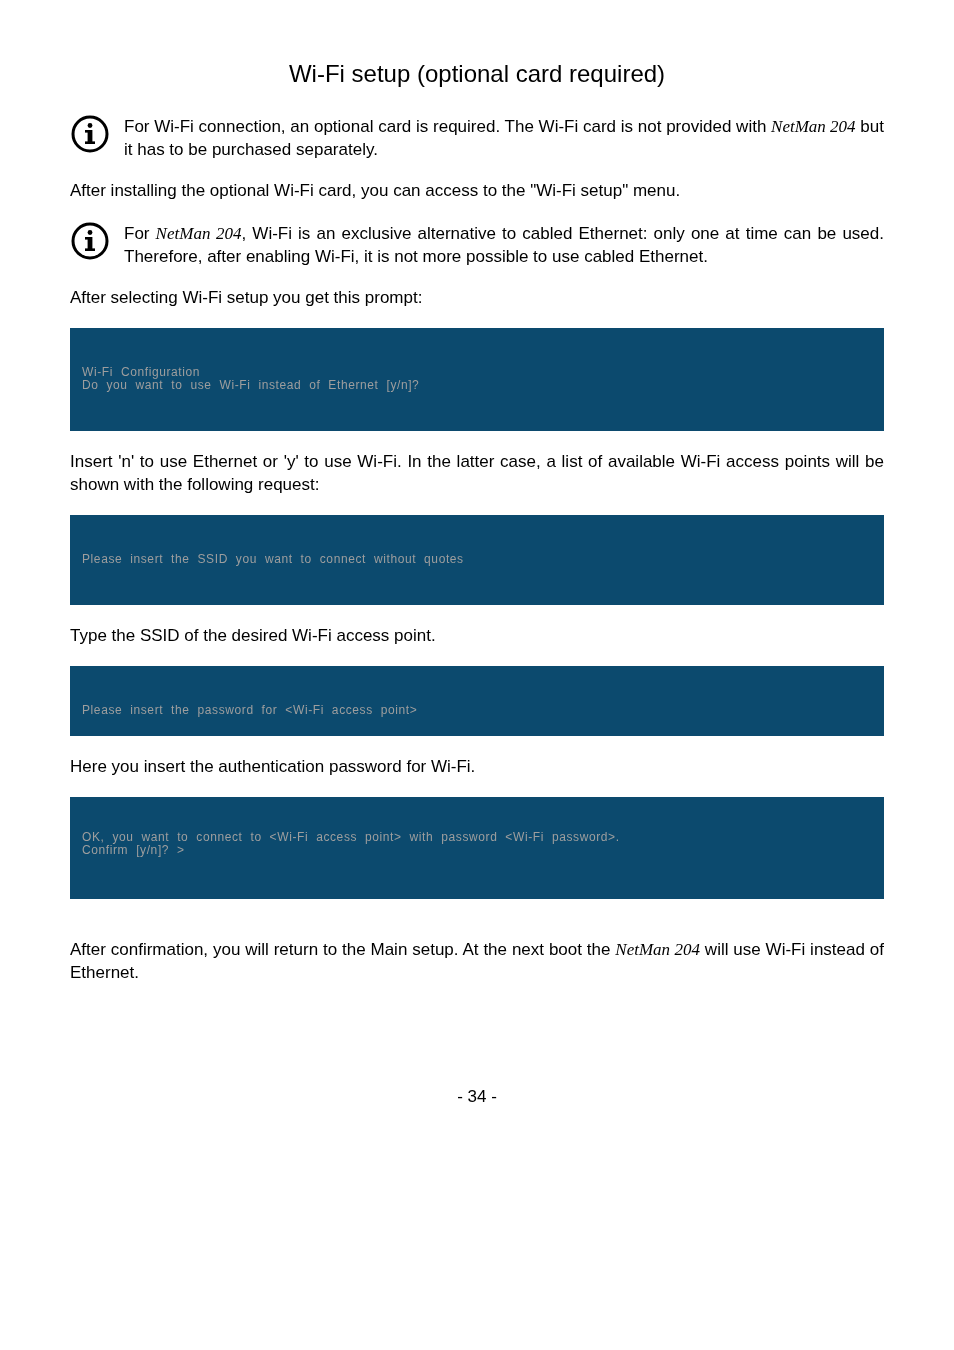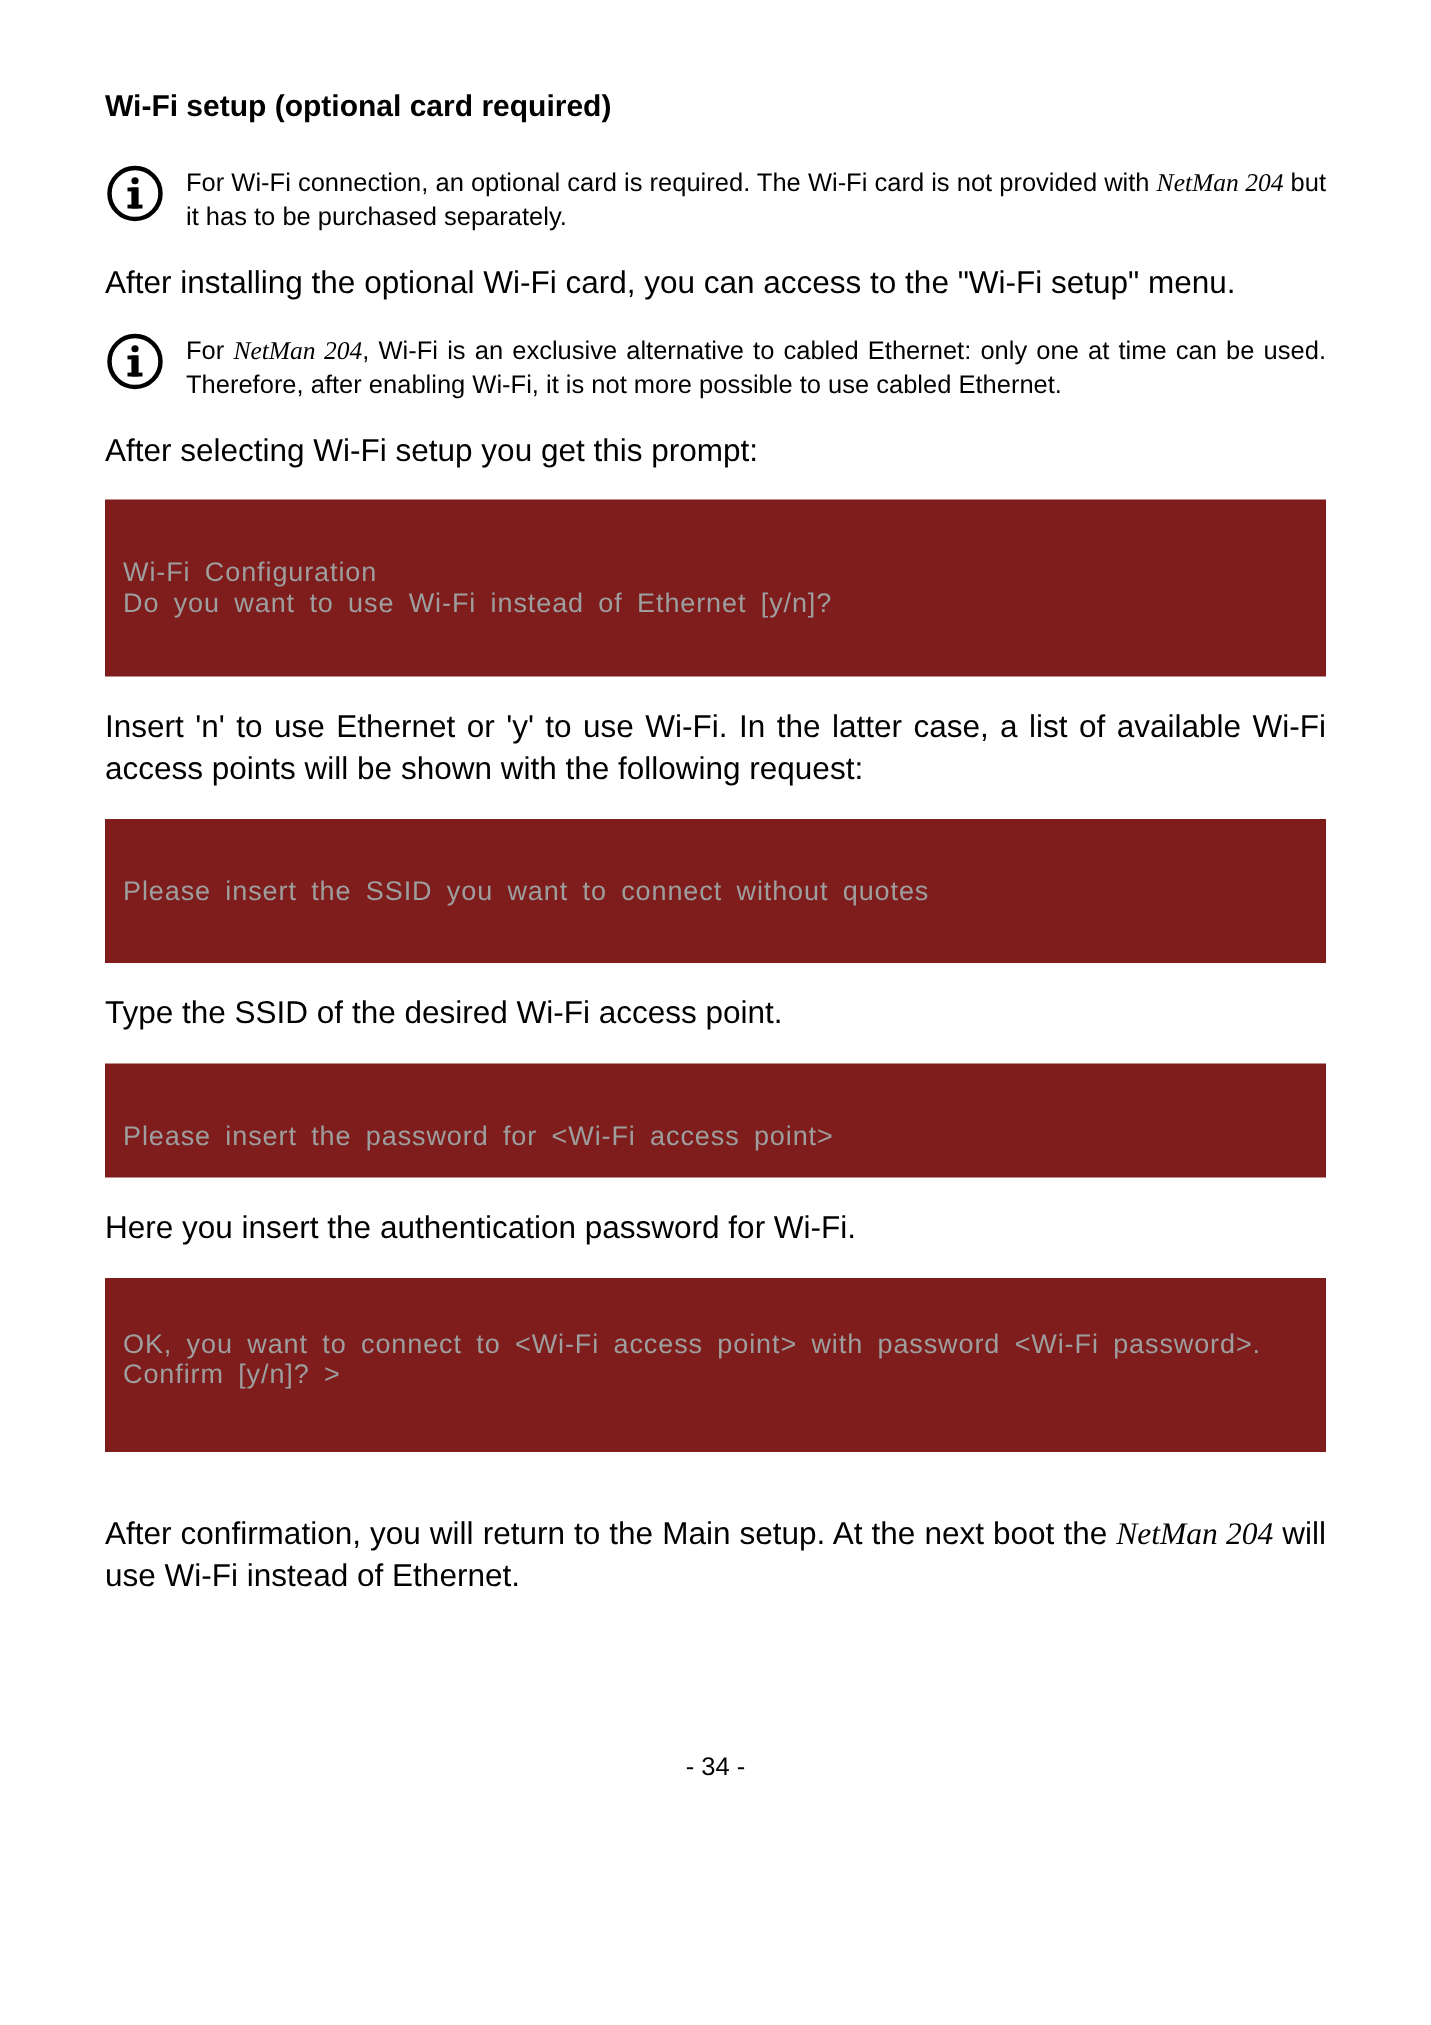--- a/index.html
+++ b/index.html
@@ -9,53 +9,54 @@
     font-family: Arial, Helvetica, sans-serif;
     color: #000;
     width: 954px;
   }
   .page {
     padding: 60px 70px 40px 70px;
     box-sizing: border-box;
     width: 954px;
   }
   h2.section-heading {
-    font-size: 20px;
-    font-weight: bold;
+    font-size: 24px;
+    font-weight: normal;
     margin: 0 0 26px 0;
+    text-align: center;
   }
   .info-row {
     display: flex;
     align-items: flex-start;
     margin-bottom: 18px;
   }
   .info-icon-svg {
     flex: 0 0 40px;
     width: 40px;
     height: 40px;
     margin-right: 14px;
   }
   .info-text {
     flex: 1;
     font-size: 17px;
     line-height: 1.35;
     text-align: justify;
     padding-top: 2px;
   }
   .body-text {
-    font-size: 21px;
+    font-size: 17px;
     line-height: 1.35;
     margin: 14px 0 18px 0;
     text-align: justify;
   }
   .terminal {
-    background: #7f1d1d;
+    background: #0c4a6e;
     color: #9e9e9e;
     font-family: "Trebuchet MS", "Lucida Sans", Verdana, sans-serif;
-    font-size: 18px;
+    font-size: 12px;
     line-height: 1.15;
     padding: 18px 12px;
     white-space: pre-wrap;
     margin: 12px 0 20px 0;
     letter-spacing: 0.6px;
     word-spacing: 4px;
   }
   .terminal.pad-top {
     padding-top: 38px;
     padding-bottom: 38px;

